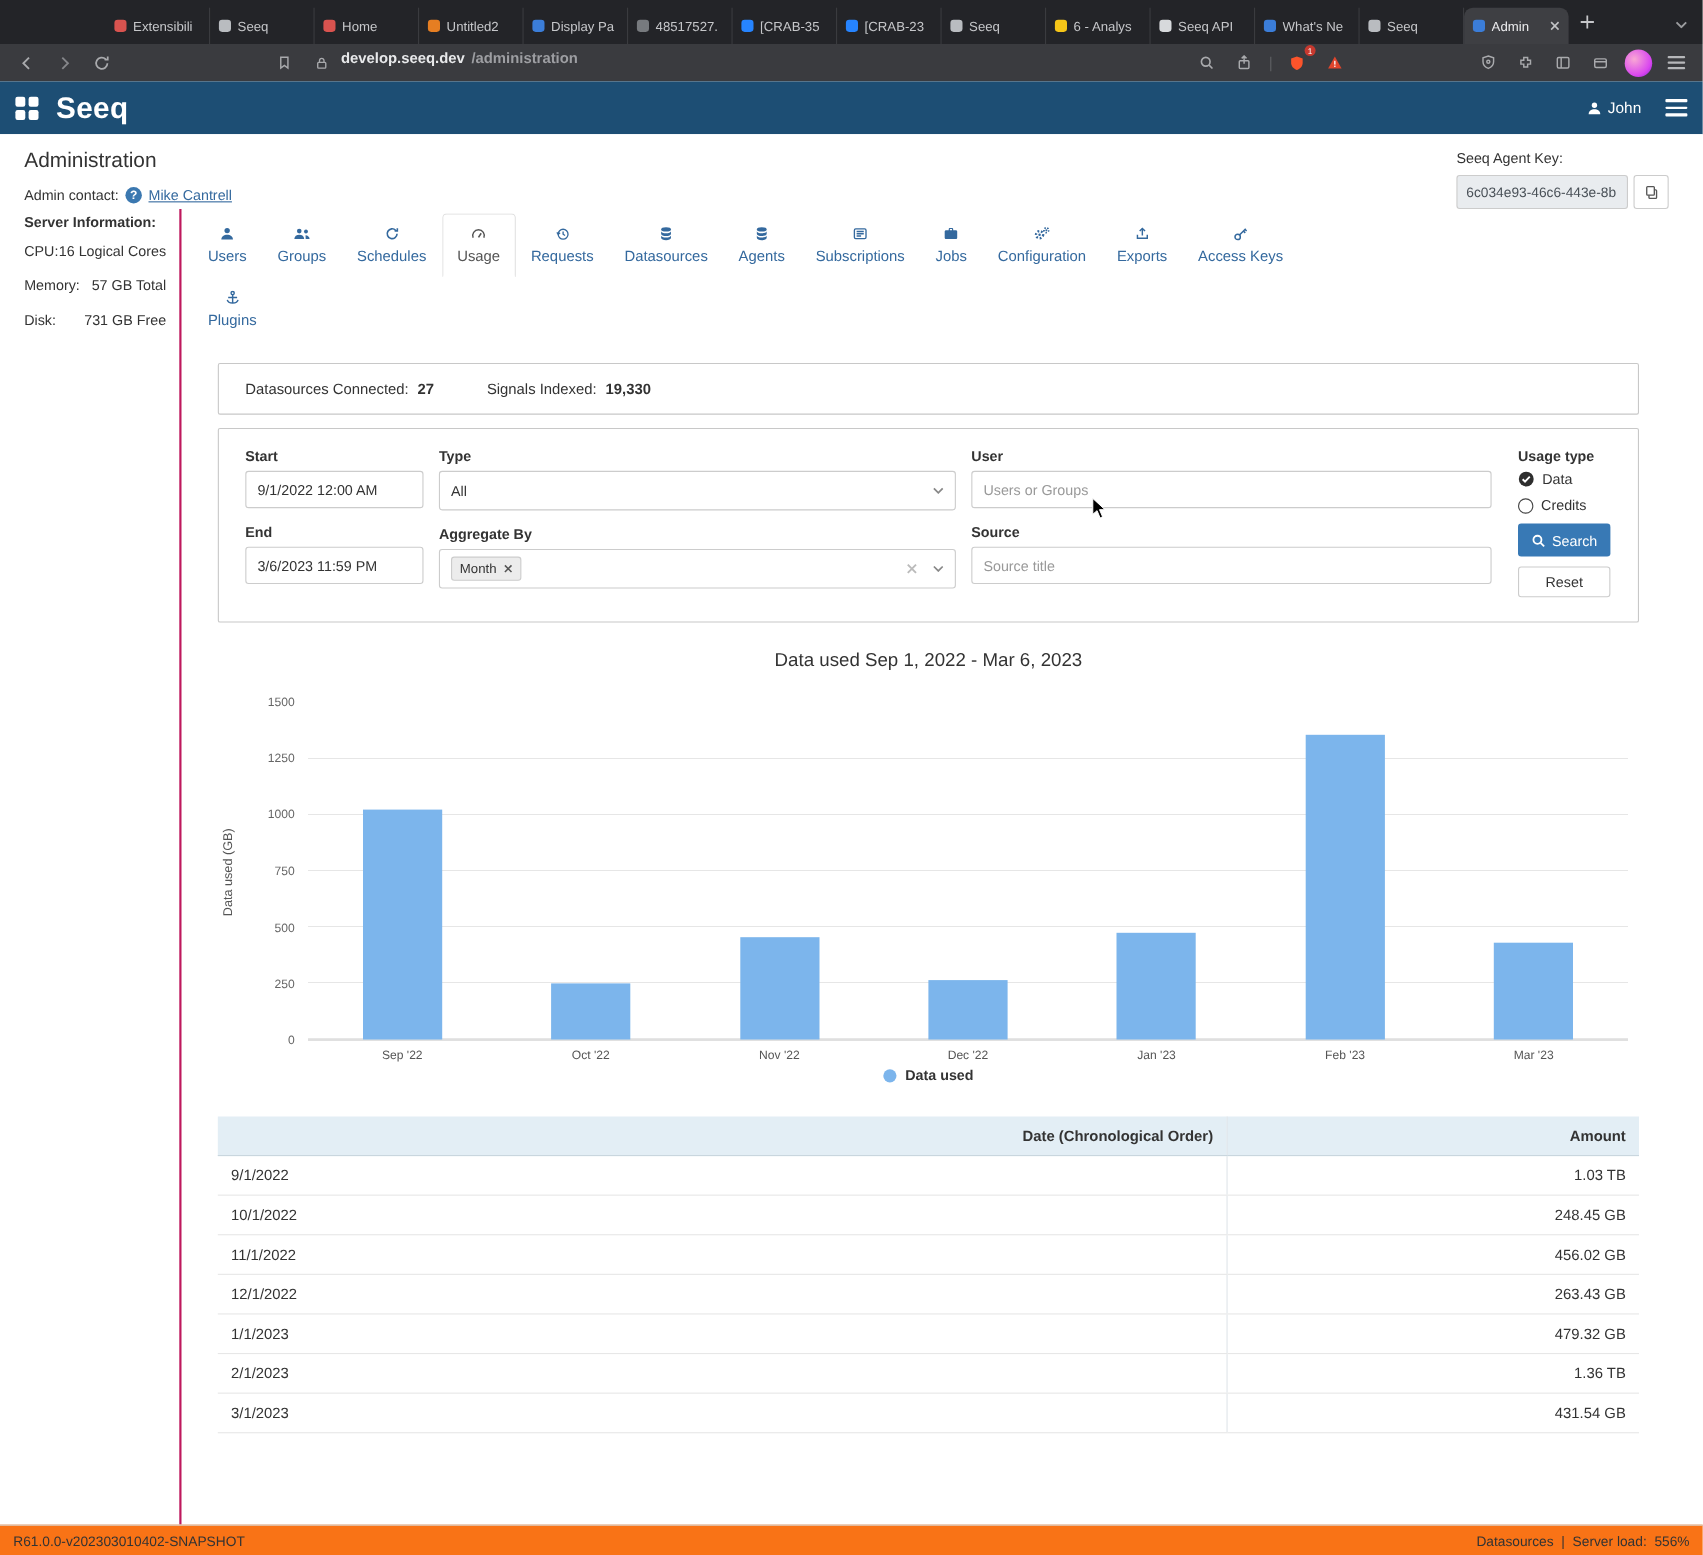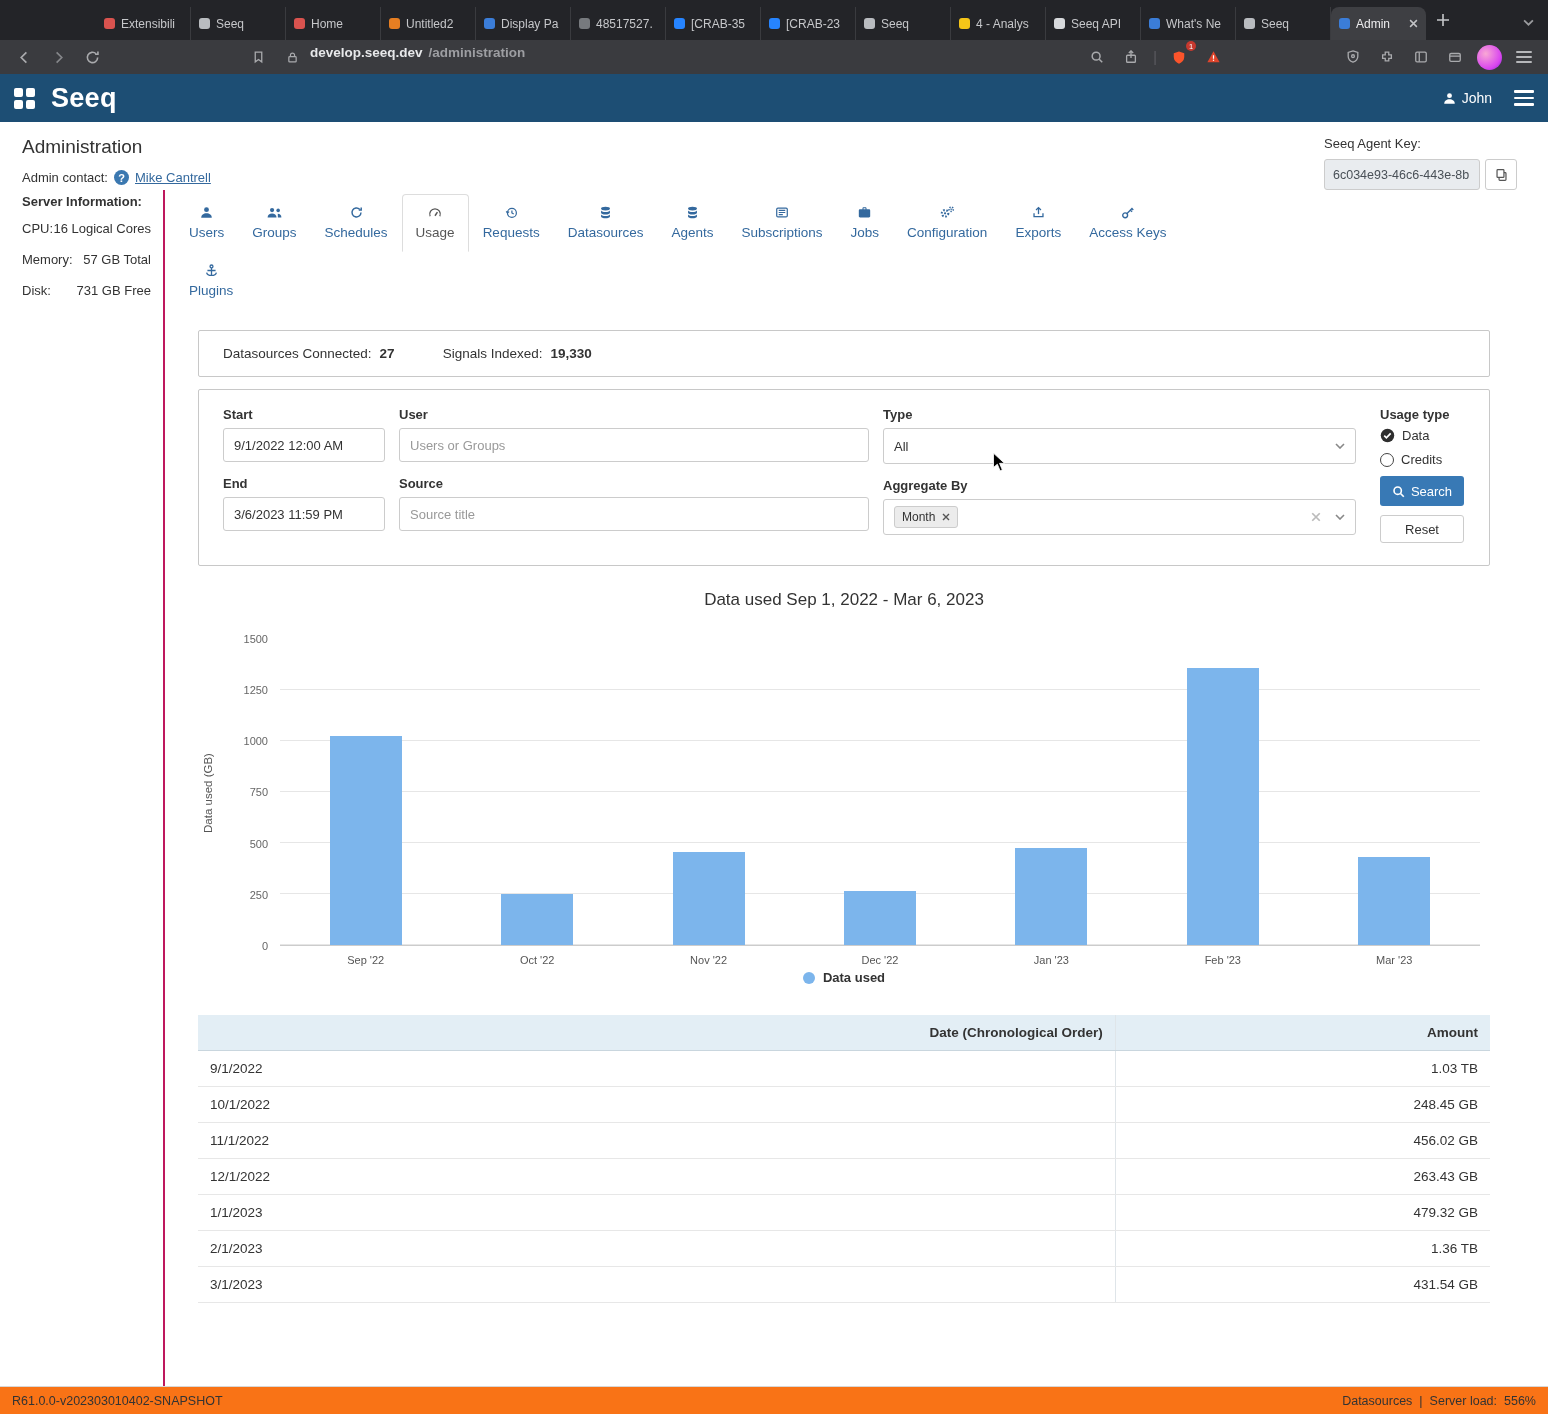--- a/index.html
+++ b/index.html
@@ -142,21 +142,21 @@
   <div class="btab">
       <span class="favicon" style="background-color: rgb(38, 132, 255);"></span>
       <span class="btab-label">[CRAB-23</span>
     </div>
   <div class="btab">
       <span class="favicon" style="background-color: rgb(185, 188, 192);"></span>
       <span class="btab-label">Seeq</span>
     </div>
   <div class="btab">
       <span class="favicon" style="background-color: rgb(245, 197, 24);"></span>
-      <span class="btab-label">4 - Analys</span>
+      <span class="btab-label">6 - Analys</span>
     </div>
   <div class="btab">
       <span class="favicon" style="background-color: rgb(215, 217, 220);"></span>
       <span class="btab-label">Seeq API</span>
     </div>
   <div class="btab">
       <span class="favicon" style="background-color: rgb(59, 125, 216);"></span>
       <span class="btab-label">What's Ne</span>
     </div>
   <div class="btab">
@@ -460,30 +460,20 @@
         <div class="filter-box">
           <div class="filter-grid">
             <div>
               <div class="fgroup">
                 <label class="flabel">Start</label>
                 <input class="finput" value="9/1/2022 12:00 AM" style="">
               </div>
               <div class="fgroup">
                 <label class="flabel">End</label>
                 <input class="finput" value="3/6/2023 11:59 PM" style="">
-              </div>
-            </div>
-            <div>
-              <div class="fgroup">
-                <label class="flabel">User</label>
-                <input class="finput" placeholder="Users or Groups" style="">
-              </div>
-              <div class="fgroup">
-                <label class="flabel">Source</label>
-                <input class="finput" placeholder="Source title" style="">
               </div>
             </div>
             <div>
               <div class="fgroup">
                 <label class="flabel">Type</label>
                 <div class="select-box">
                   <span>All</span>
                   <svg width="10" height="6" viewBox="0 0 10 6" fill="none" stroke="#888" stroke-width="1.6">
                       <path d="M1 1l4 4 4-4"></path>
                     </svg>
@@ -502,20 +492,30 @@
                     <svg width="10" height="10" viewBox="0 0 8 8" stroke="#bbb" stroke-width="1.4">
                         <path d="M1 1l6 6M7 1l-6 6"></path>
                       </svg>
                     <svg width="10" height="6" viewBox="0 0 10 6" fill="none" stroke="#888" stroke-width="1.6">
                         <path d="M1 1l4 4 4-4"></path>
                       </svg>
                   </span>
                 </div>
               </div>
             </div>
+            <div>
+              <div class="fgroup">
+                <label class="flabel">User</label>
+                <input class="finput" placeholder="Users or Groups" style="">
+              </div>
+              <div class="fgroup">
+                <label class="flabel">Source</label>
+                <input class="finput" placeholder="Source title" style="">
+              </div>
+            </div>
             <div class="col-usage">
               <label class="flabel">Usage type</label>
               <div class="radio-row">
                 <svg width="15" height="15" viewBox="0 0 16 16">
                     <circle cx="8" cy="8" r="7.2" fill="#2e2e2e"></circle>
                     <path d="M4.5 8.2l2.3 2.3 4.6-4.8" stroke="#fff" stroke-width="1.8" fill="none"></path>
                   </svg>
                 <span>Data</span>
               </div>
               <div class="radio-row">

